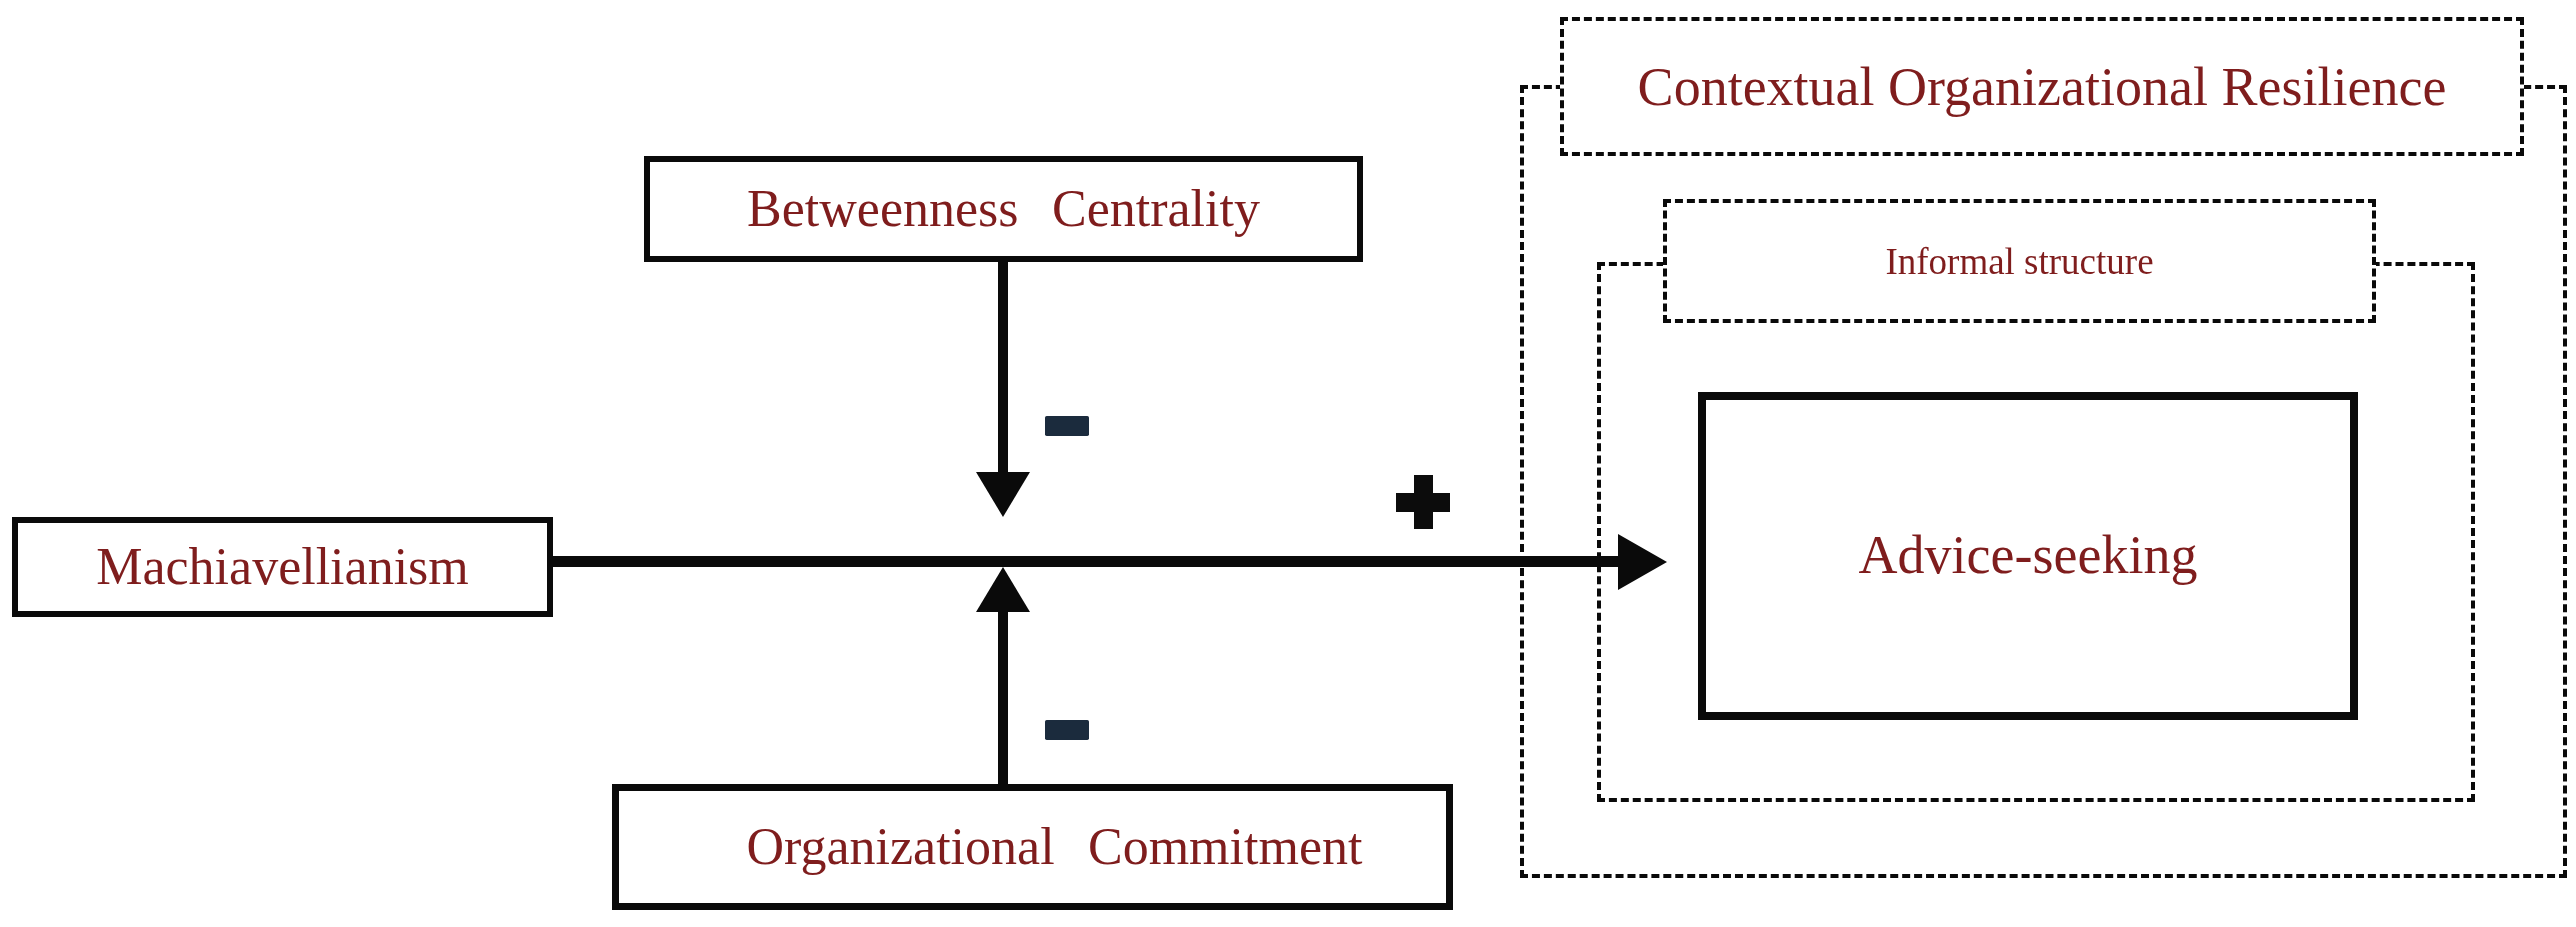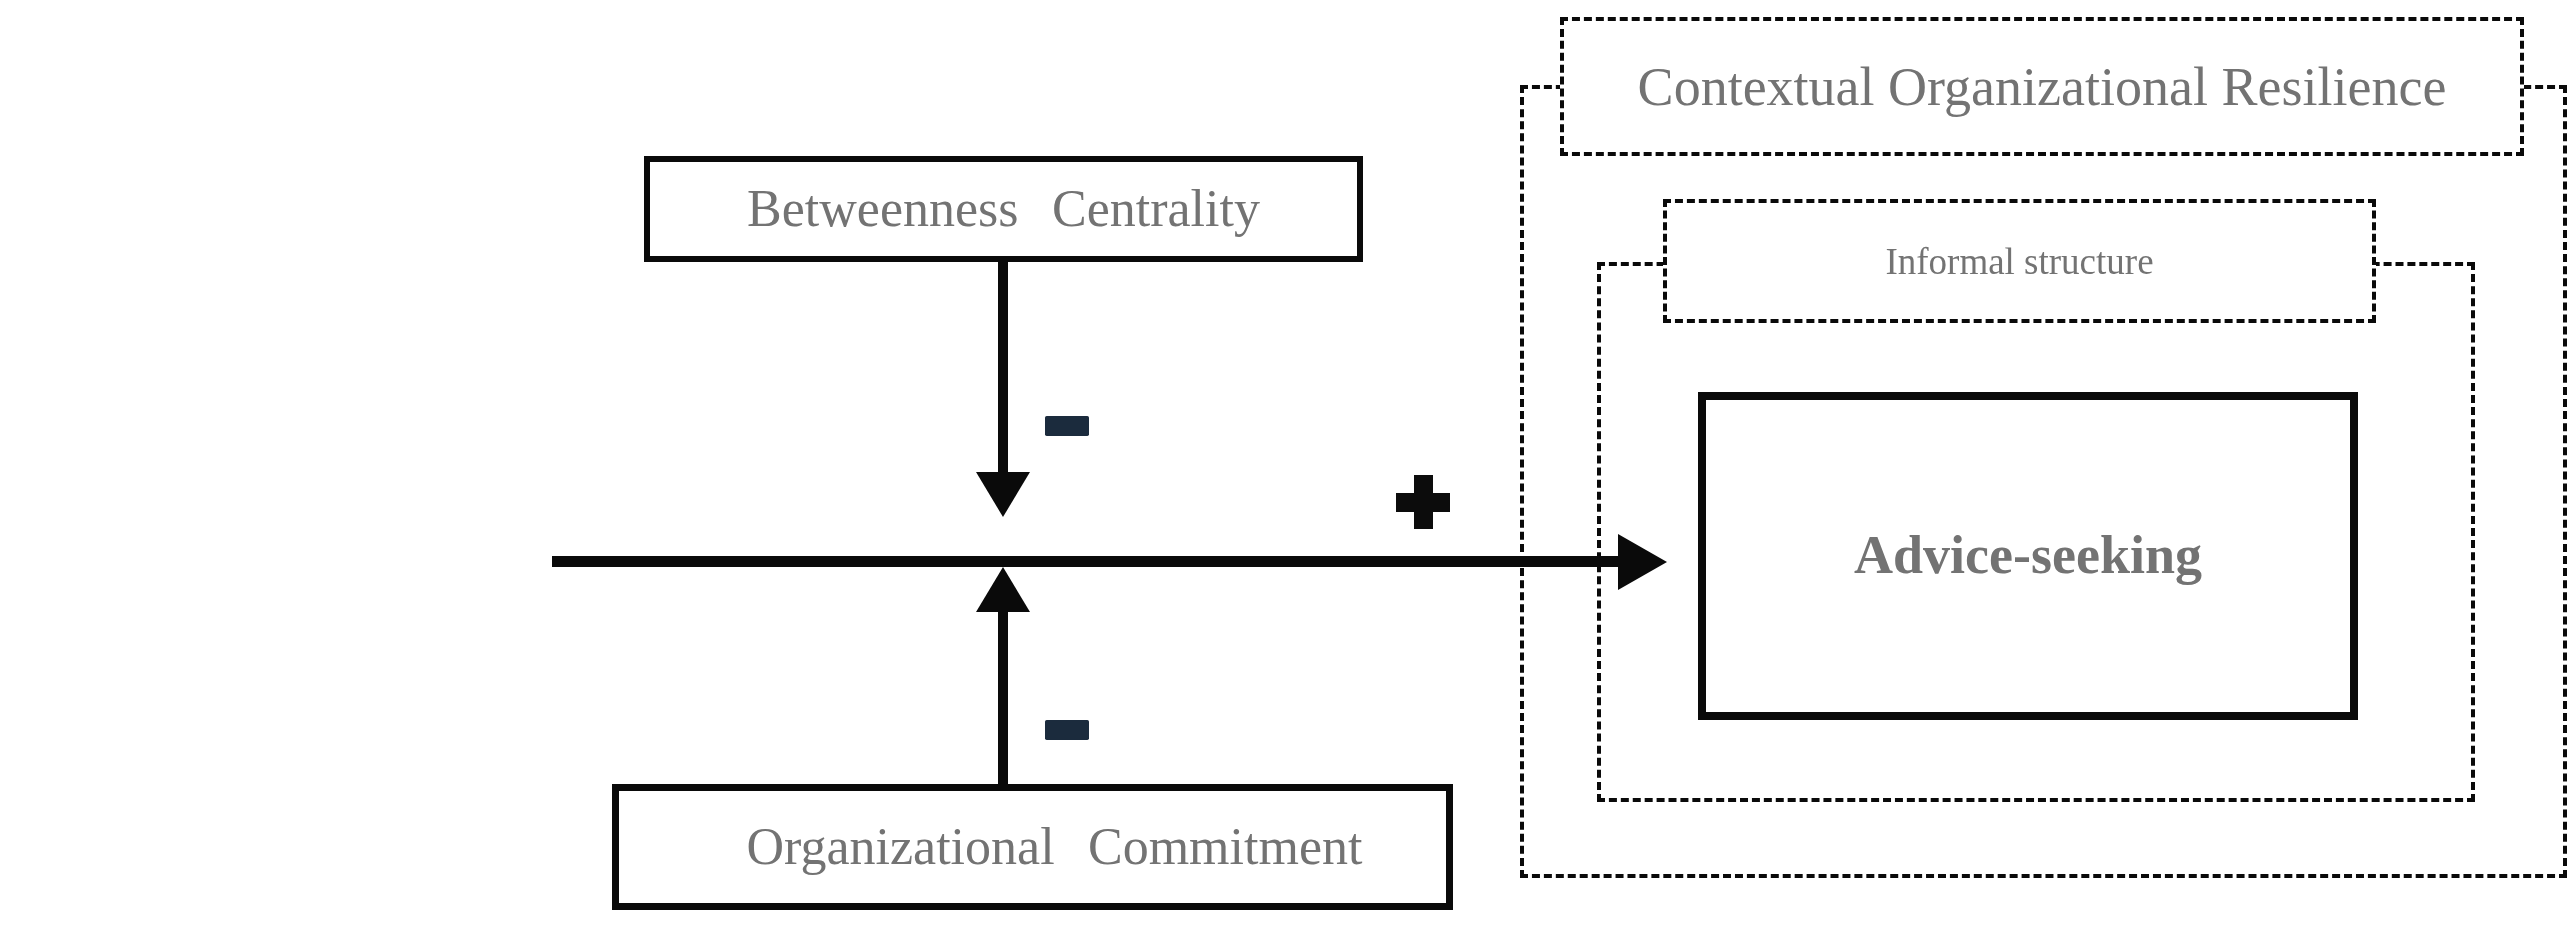--- a/index.html
+++ b/index.html
@@ -6,21 +6,21 @@
     margin: 0;
     padding: 0;
     background: #ffffff;
   }
   #canvas {
     position: relative;
     width: 2576px;
     height: 927px;
     background: #ffffff;
     font-family: "Liberation Serif", "DejaVu Serif", serif;
-    color: #737373;
+    color: #7f1d1d;
     overflow: hidden;
   }
 
   
   .node-box {
     position: absolute;
     background: #ffffff;
     border: 6.8px solid #0a0a0a;
     display: flex;
     align-items: center;
@@ -54,21 +54,21 @@
   
   .outcome-box {
     position: absolute;
     background: #ffffff;
     border: 8.5px solid #0a0a0a;
     display: flex;
     flex-direction: column;
     align-items: center;
     justify-content: center;
     text-align: right;
-    font-weight: bold;
+    font-weight: normal;
     font-size: 54px;
     line-height: 1.55;
     box-sizing: border-box;
   }
 
   
   .stem { position: absolute; background: #0a0a0a; }
   .head-right {
     position: absolute; width: 0; height: 0;
     border-top: 28px solid transparent;
@@ -114,20 +114,23 @@
   <div class="dashed-rect" style="left:1597px; top:262px; width:878px; height:540px;"></div>
 
   <div class="dashed-label" style="left:1560px; top:17px; width:964px; height:139px; font-size:54px;">
     <span>Contextual Organizational Resilience</span>
   </div>
 
   <div class="dashed-label" style="left:1663px; top:199px; width:713px; height:124px; font-size:37px;">
     <span>Informal structure</span>
   </div>
 
+  <div class="node-box" style="left:12px; top:517px; width:541px; height:100px;">
+    <span>Machiavellianism</span>
+  </div>
 
   <div class="node-box wide-words" style="left:644px; top:156px; width:719px; height:106px;">
     <span>Betweenness Centrality</span>
   </div>
 
   <div class="node-box wide-words" style="left:612px; top:784px; width:841px; height:126px; border-width:7.7px;padding-left:44px;">
     <span>Organizational Commitment</span>
   </div>
 
   <div class="outcome-box" style="left:1698px; top:392px; width:660px; height:328px;">

